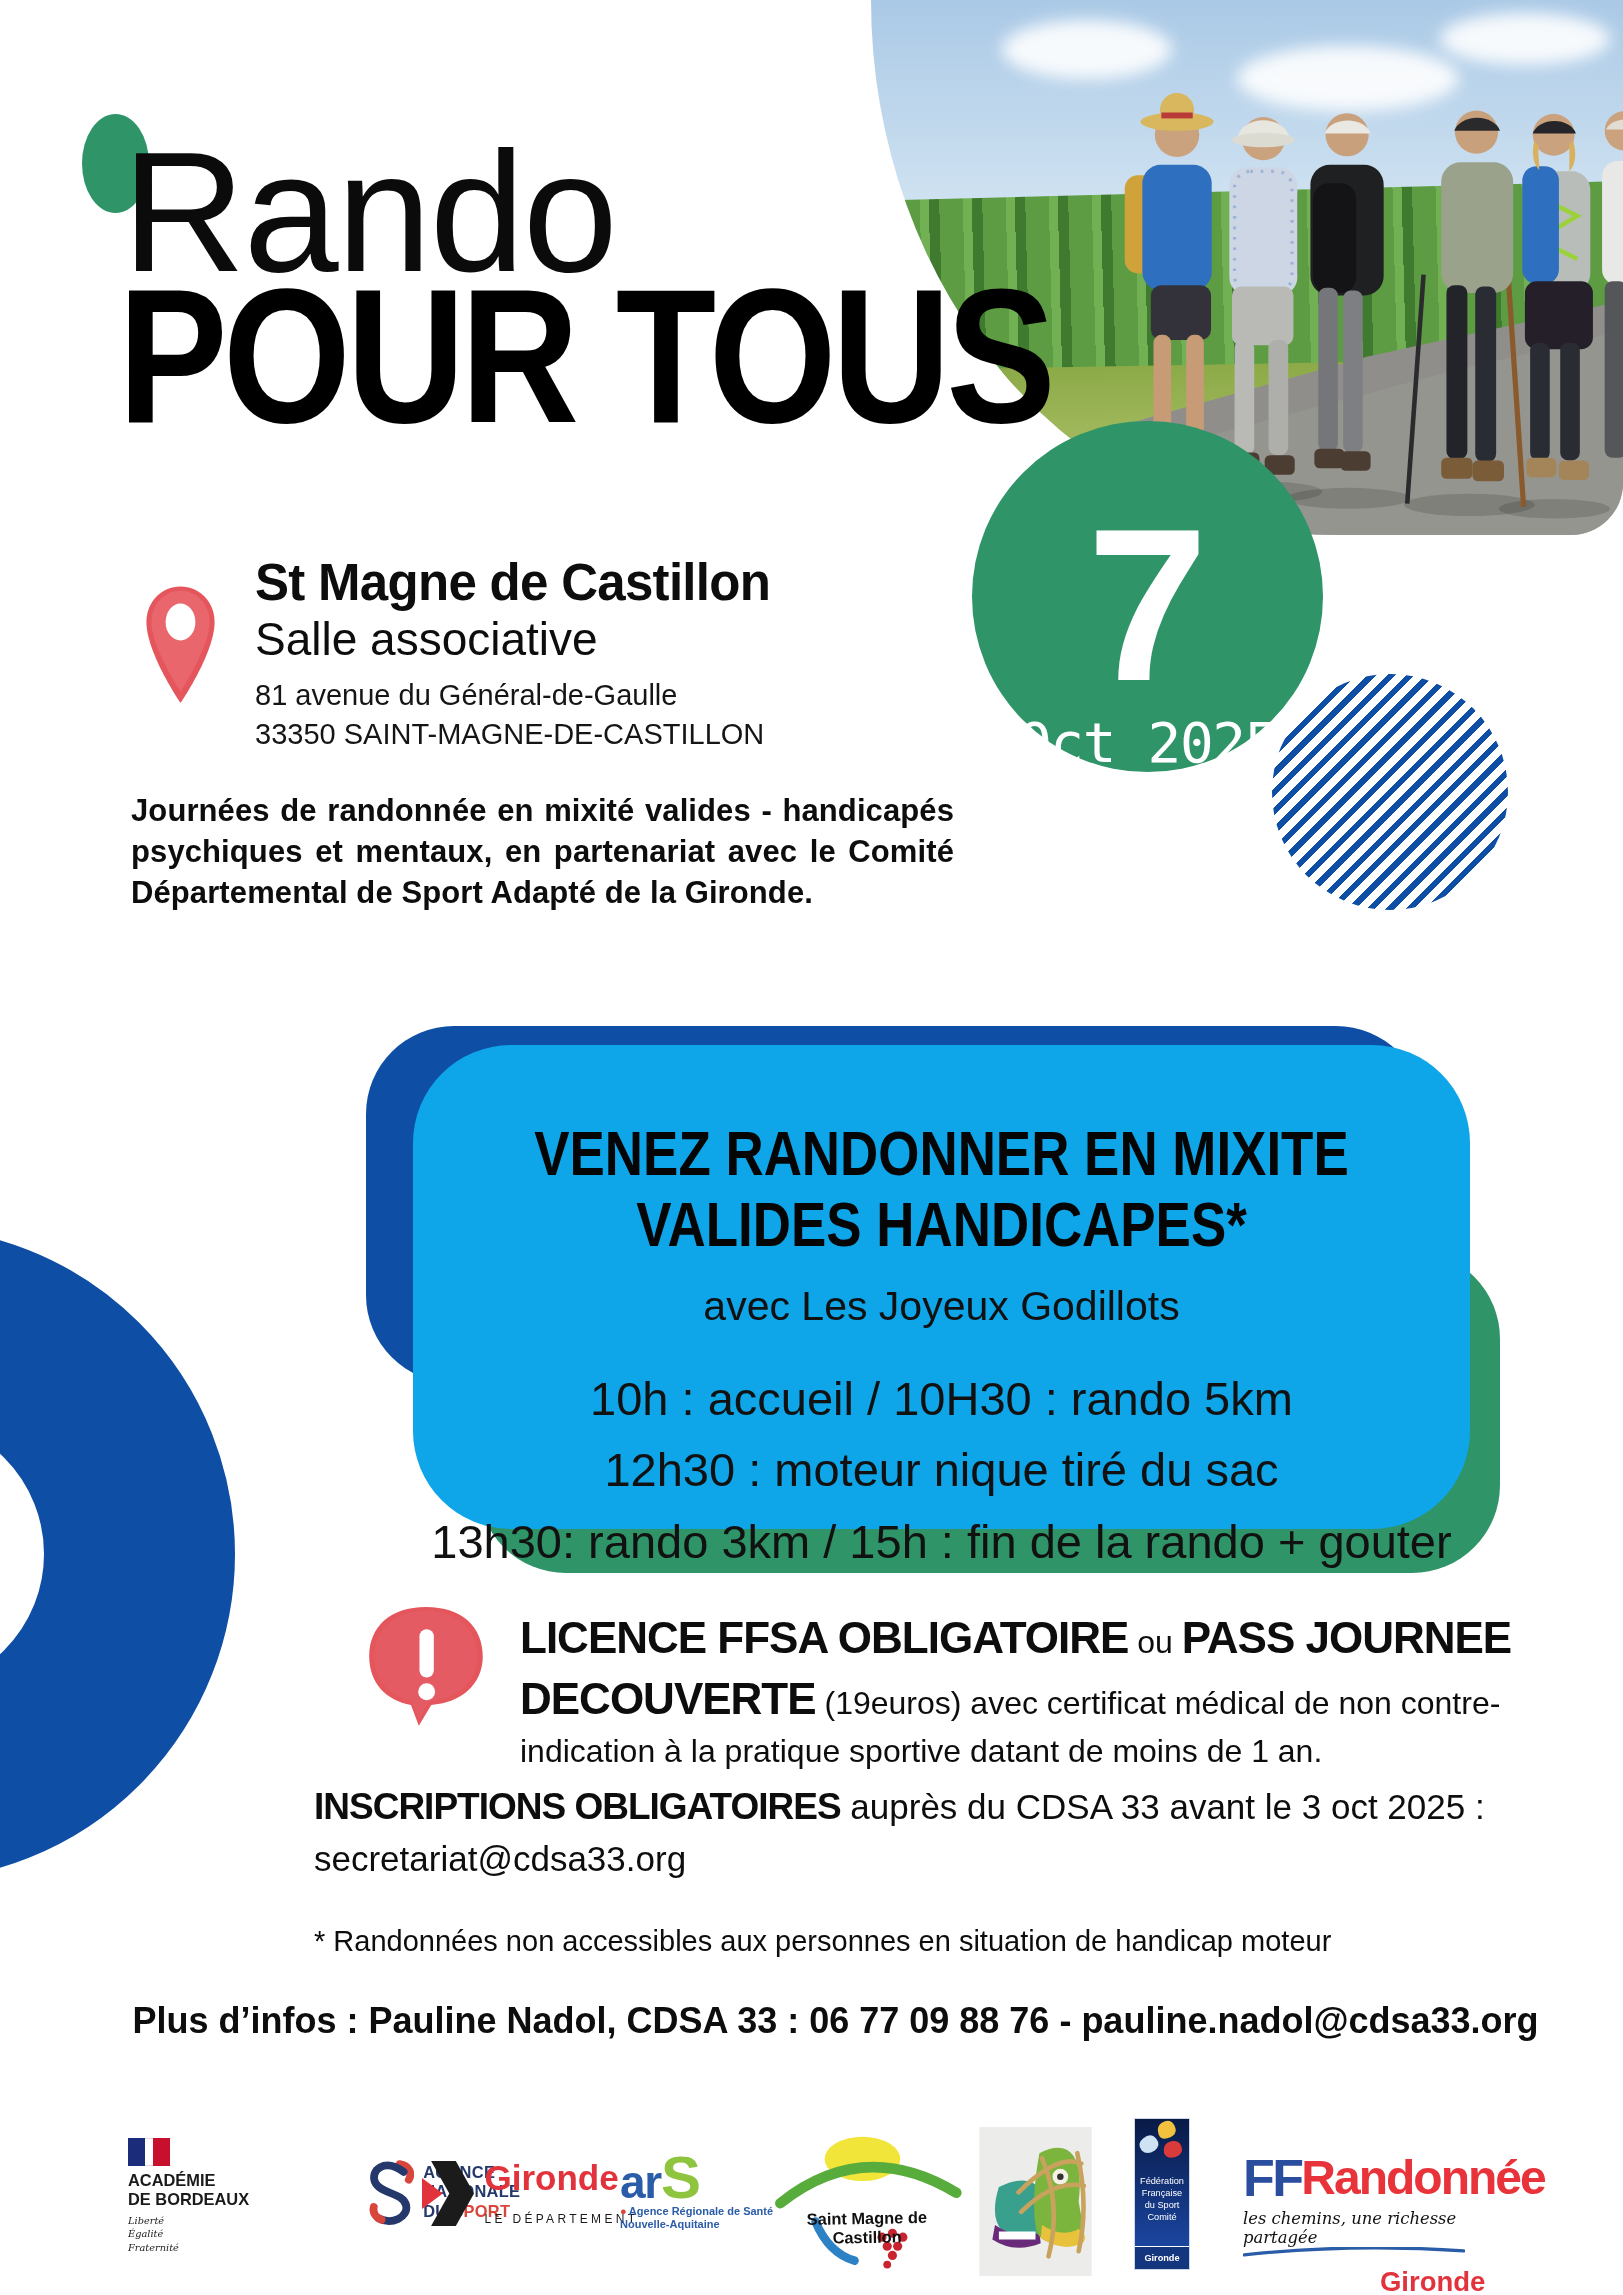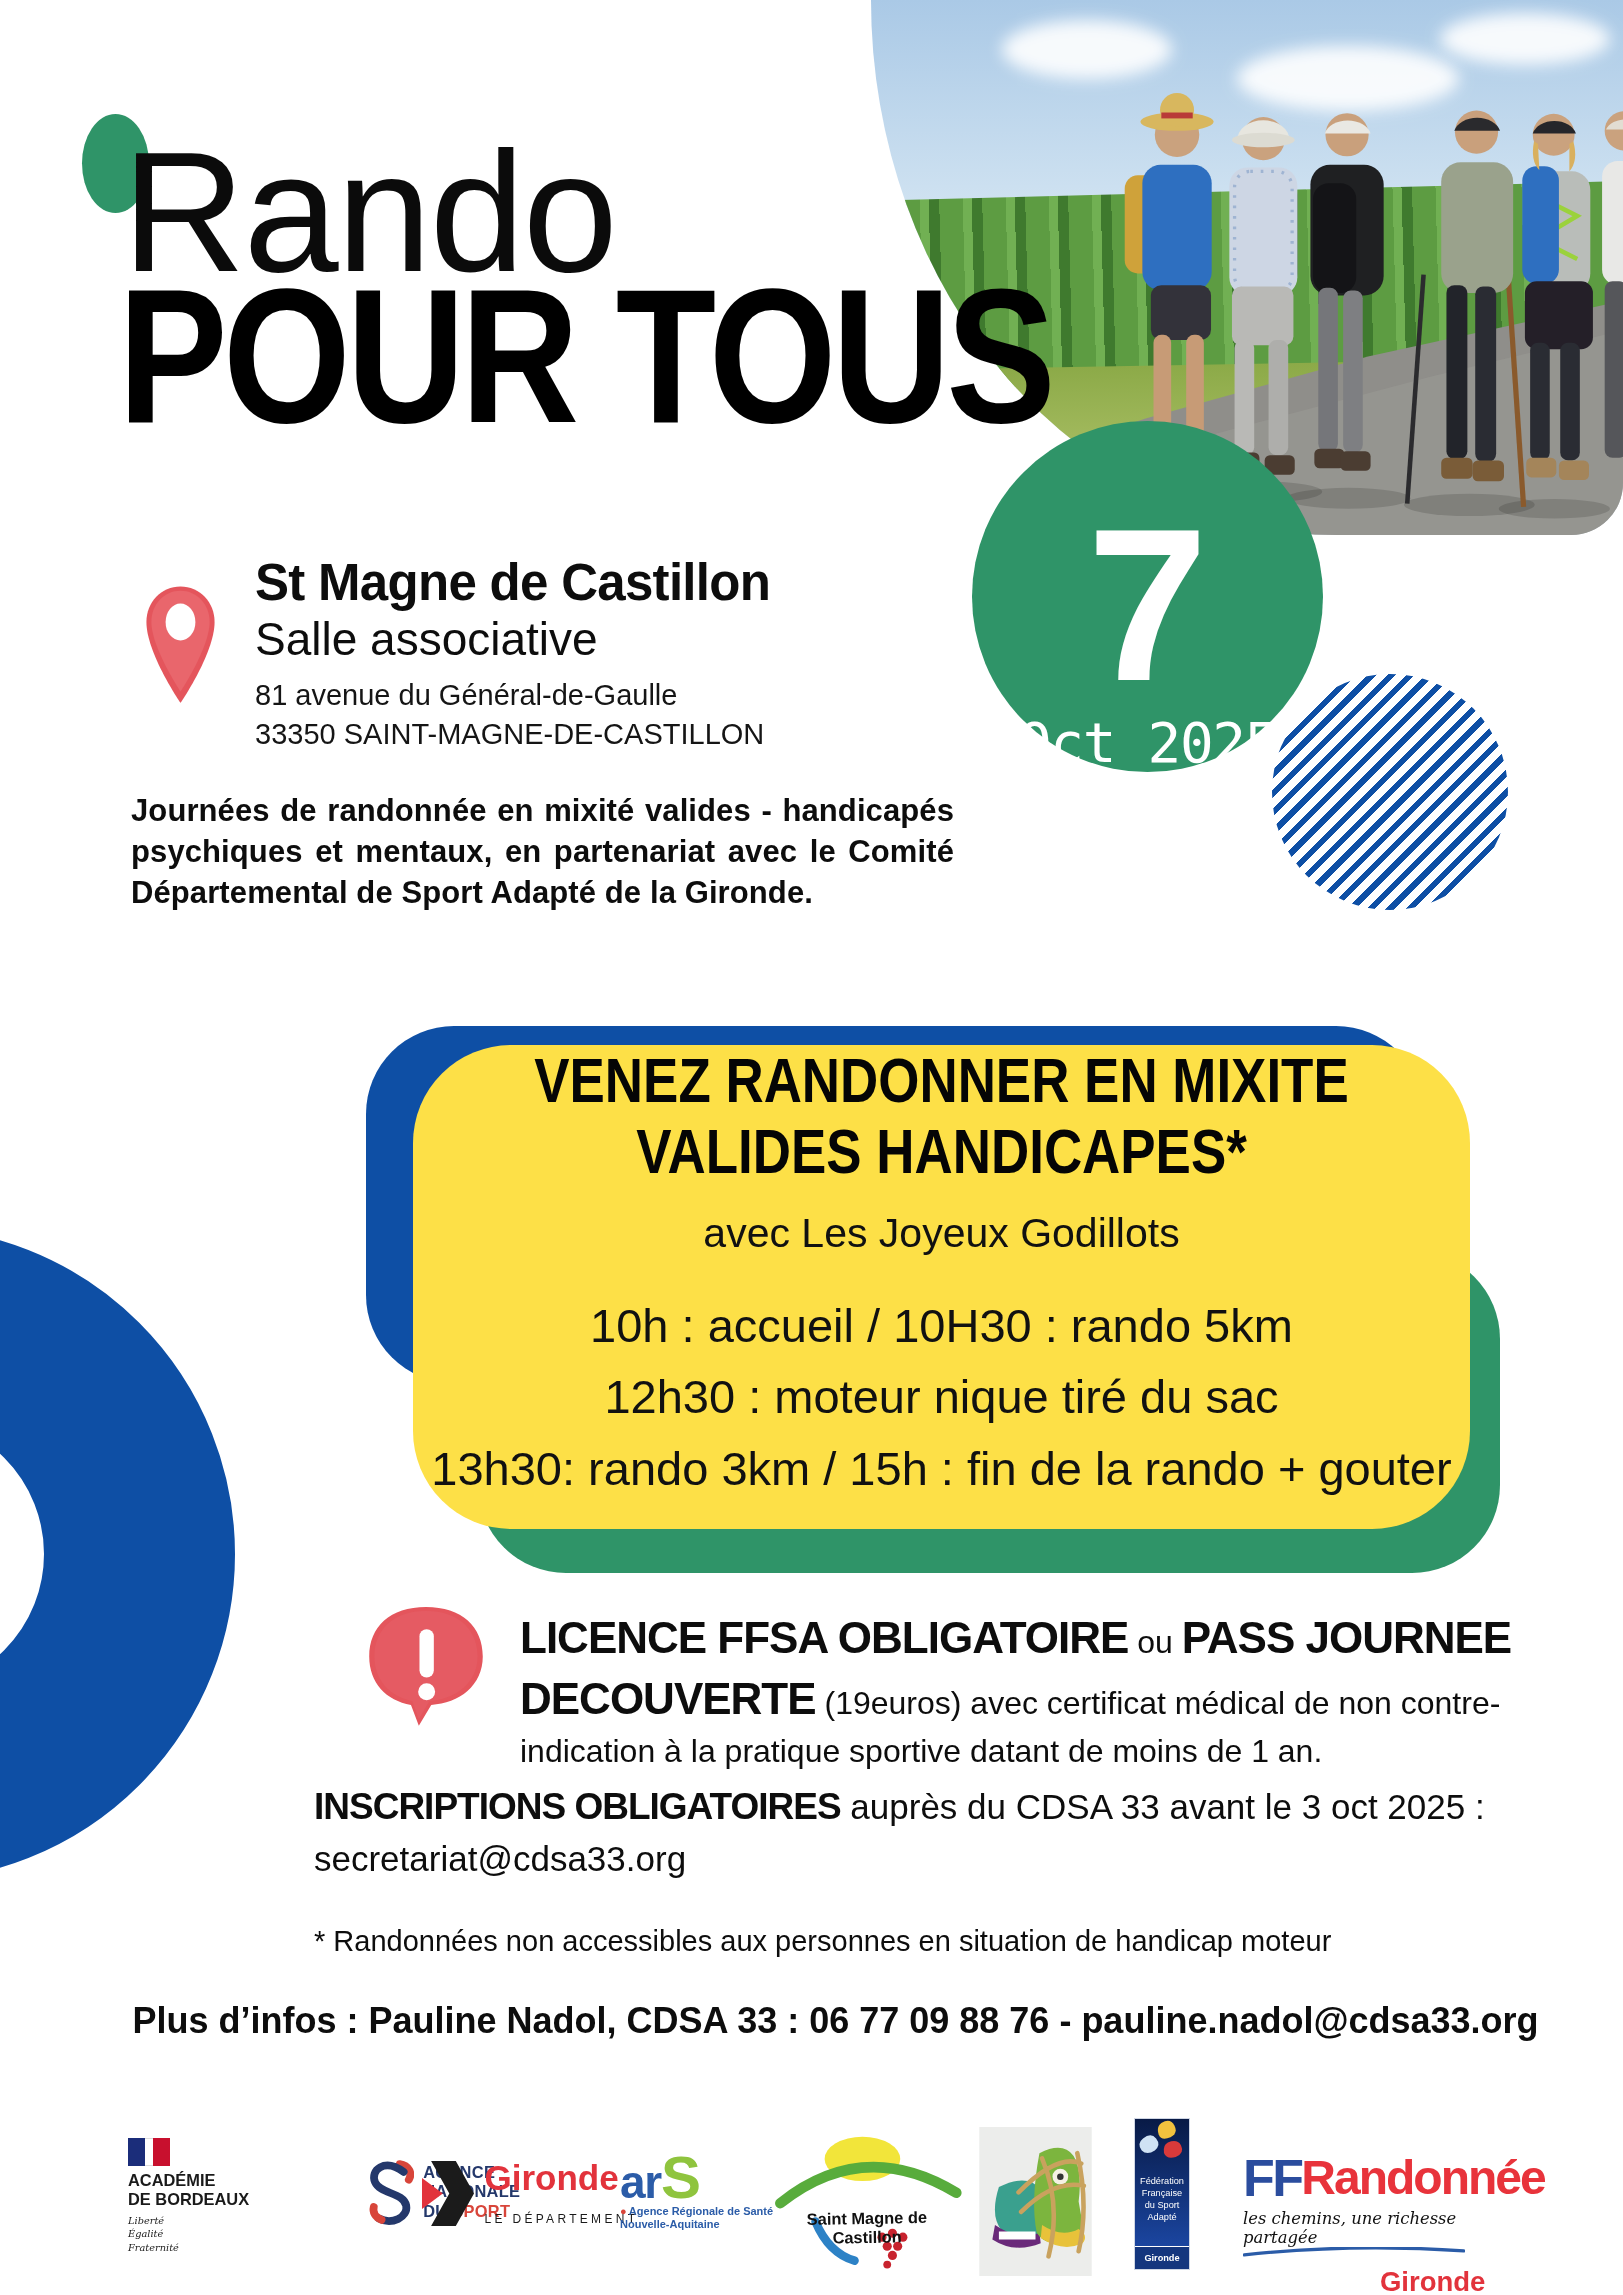--- a/index.html
+++ b/index.html
@@ -46,22 +46,22 @@
   .striped-circle{left:1272px;top:674px;width:236px;height:236px;border-radius:50%;z-index:4;
      background:repeating-linear-gradient(135deg,#0e4fa5 0 5.9px,transparent 5.9px 13.7px);}
 
   
   .blue-ring{left:-419px;top:1227px;width:654px;height:654px;border-radius:50%;
              border:191px solid #0e4fa5;box-sizing:border-box;z-index:2;}
 
   
   .card-blue{left:366px;top:1026px;width:1058px;height:357px;border-radius:88px;background:#0e4fa5;z-index:3;}
   .card-green{left:478px;top:1251px;width:1022px;height:322px;border-radius:88px;background:#2f9468;z-index:3;}
-  .card-light{left:413px;top:1045px;width:1057px;height:484px;border-radius:98px;background:#fde047;
-              z-index:4;text-align:center;box-sizing:border-box;}
+  .card-light{left:413px;top:1045px;width:1057px;height:484px;border-radius:98px;background:#0ea5e9;
+              z-index:4;text-align:center;box-sizing:border-box;padding-top:73px;}
   .h-card-line{font-size:63px;font-weight:700;line-height:1.12;transform:scaleX(.84);
                transform-origin:center top;letter-spacing:0;color:#050505;}
   .card-sub{margin-top:23.6px;font-size:41px;font-weight:400;color:#111;}
   .card-sched{margin-top:33px;font-size:47px;line-height:1.52;color:#111;}
 
   
   .lic-icon{left:364px;top:1604px;width:124px;height:130px;z-index:3;}
   .lic-text{left:520px;top:1608px;width:994px;font-size:32px;line-height:1.38;z-index:3;text-align:left;}
   .bold-head{font-weight:700;letter-spacing:-1px;font-size:44px;}
 
@@ -349,21 +349,21 @@
   <div class="abs logo ffsa" style="left:1134px;top:2118px;">
     <svg width="54" height="51" viewBox="0 0 82 78">
       <path d="M40 6 q14 -8 20 4 q6 12 -6 18 q-14 6 -18 -4 q-4 -12 4 -18 z" fill="#f2c23e"></path>
       <path d="M12 30 q12 -10 20 0 q8 10 -2 18 q-12 8 -20 0 q-8 -10 2 -18 z" fill="#cfe2f4"></path>
       <path d="M50 36 q14 -6 20 4 q6 12 -8 18 q-14 4 -18 -6 q-2 -12 6 -16 z" fill="#d93a3a"></path>
     </svg>
     <div class="ffsa-name">
       <div>Fédération</div>
       <div>Française</div>
       <div>du Sport</div>
-      <div>Adapté</div>
+      <div>Comité</div>
     </div>
     <div class="ffsa-dept">Gironde</div>
   </div>
 
   <div class="abs logo" style="left:1243px;top:2152px;width:262px;">
     <div class="ffr-row">
       <span class="ffr-ff">FF</span>
       <span class="ffr-rando">Randonnée</span>
       <svg width="46" height="56" viewBox="0 0 70 86" style="margin-left:3.9px;">
         <circle cx="40" cy="10" r="9" fill="none" stroke="#e8333b" stroke-width="7"></circle>

